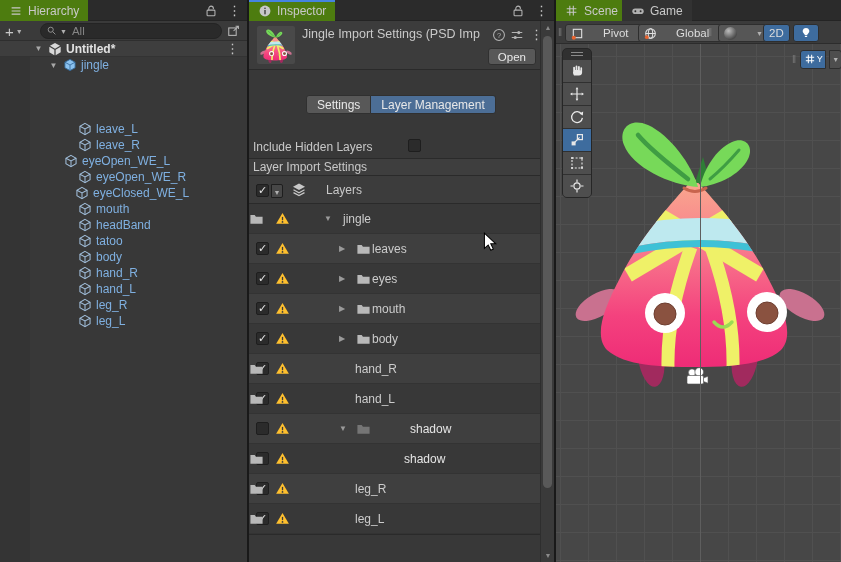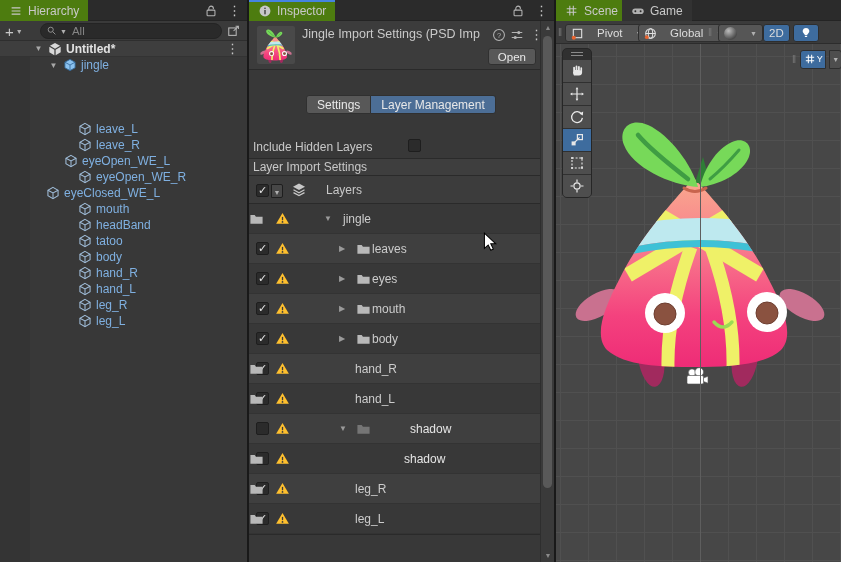--- a/index.html
+++ b/index.html
@@ -71,21 +71,21 @@
   
   .vscroll{position:absolute;right:0;top:21px;bottom:0;width:14px;background:#3a3a3a;border-left:1px solid #2e2e2e;}
   .vscroll .up,.vscroll .dn{position:absolute;left:0;width:14px;text-align:center;font-size:7px;color:#8a8a8a;}
   .vscroll .up{top:3px;}
   .vscroll .dn{bottom:3px;}
   .vscroll .thumbbar{position:absolute;left:2px;width:9px;top:15px;height:452px;background:#595959;border-radius:5px;}
   
   #scene{left:556px;width:285px;}
   .scene-toolbar{position:absolute;left:0;right:0;top:21px;height:23px;background:#3b3b3b;border-bottom:1px solid #2c2c2c;}
   .handle{color:#7a7a7a;font-size:10px;letter-spacing:1px;}
-  .tbtn{position:absolute;top:3px;height:18px;background:#565656;border:1px solid #2e2e2e;border-radius:3px;display:flex;align-items:center;gap:13px;padding:0 5px;color:#dddddd;font-size:11.5px;}
+  .tbtn{position:absolute;top:3px;height:18px;background:#565656;border:1px solid #2e2e2e;border-radius:3px;display:flex;align-items:center;gap:19px;padding:0 5px;color:#dddddd;font-size:11.5px;}
   .tbtn.blue{background:var(--accent_blue);}
   .scene-content{position:absolute;left:0;right:0;top:44px;bottom:0;background:var(--scene_bg);
     background-image:repeating-linear-gradient(to right,var(--grid_line) 0 1px,transparent 1px 28px),
                      repeating-linear-gradient(to bottom,var(--grid_line) 0 1px,transparent 1px 28px);
     background-position:4px 0,0 12px;}
   .axis-v{position:absolute;left:144px;top:44px;bottom:0;width:1px;background:#5e5e5e;}
   .tools{position:absolute;left:6px;top:48px;width:30px;background:#303030;border:1px solid #262626;border-radius:5px;overflow:hidden;}
   .tools .grip{height:10px;display:flex;flex-direction:column;justify-content:center;gap:2px;padding:0 8px;}
   .tools .grip i{display:block;height:1px;background:#8a8a8a;}
   .toolbtn{width:28px;height:22px;background:#4e4e4e;margin-top:1px;display:flex;align-items:center;justify-content:center;color:#e8e8e8;}
@@ -348,21 +348,21 @@
 
   </div>
         <div class="trow" style="padding-left: 63px;">
     <span class="arrow"></span>
     <svg class="i14 ic-blue">
             <use href="#sym-cube"></use>
           </svg>
     <span class="tlabel t-prefab">eyeOpen_WE_R</span>
 
   </div>
-        <div class="trow" style="padding-left: 31px;">
+        <div class="trow" style="padding-left: 60px;">
     <span class="arrow"></span>
     <svg class="i14 ic-blue">
             <use href="#sym-cube"></use>
           </svg>
     <span class="tlabel t-prefab">eyeClosed_WE_L</span>
 
   </div>
         <div class="trow" style="padding-left: 63px;">
     <span class="arrow"></span>
     <svg class="i14 ic-blue">

